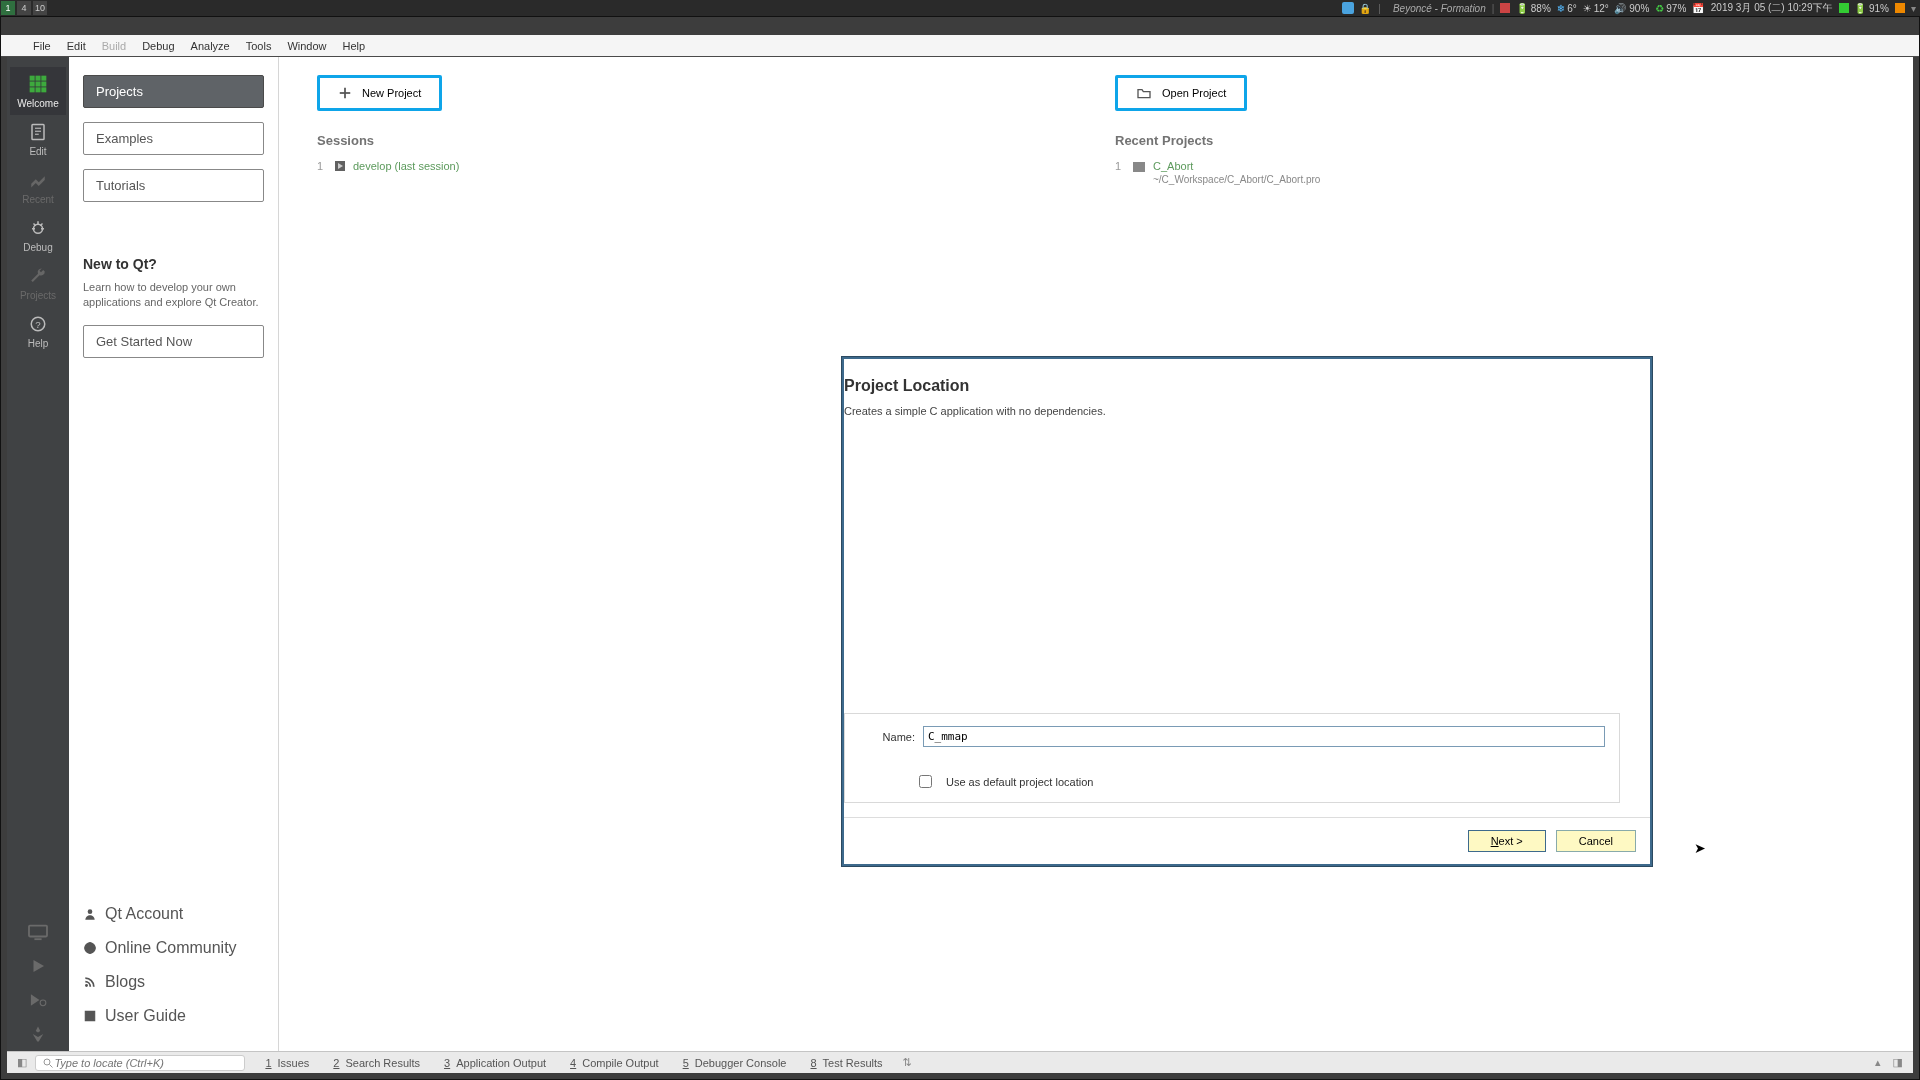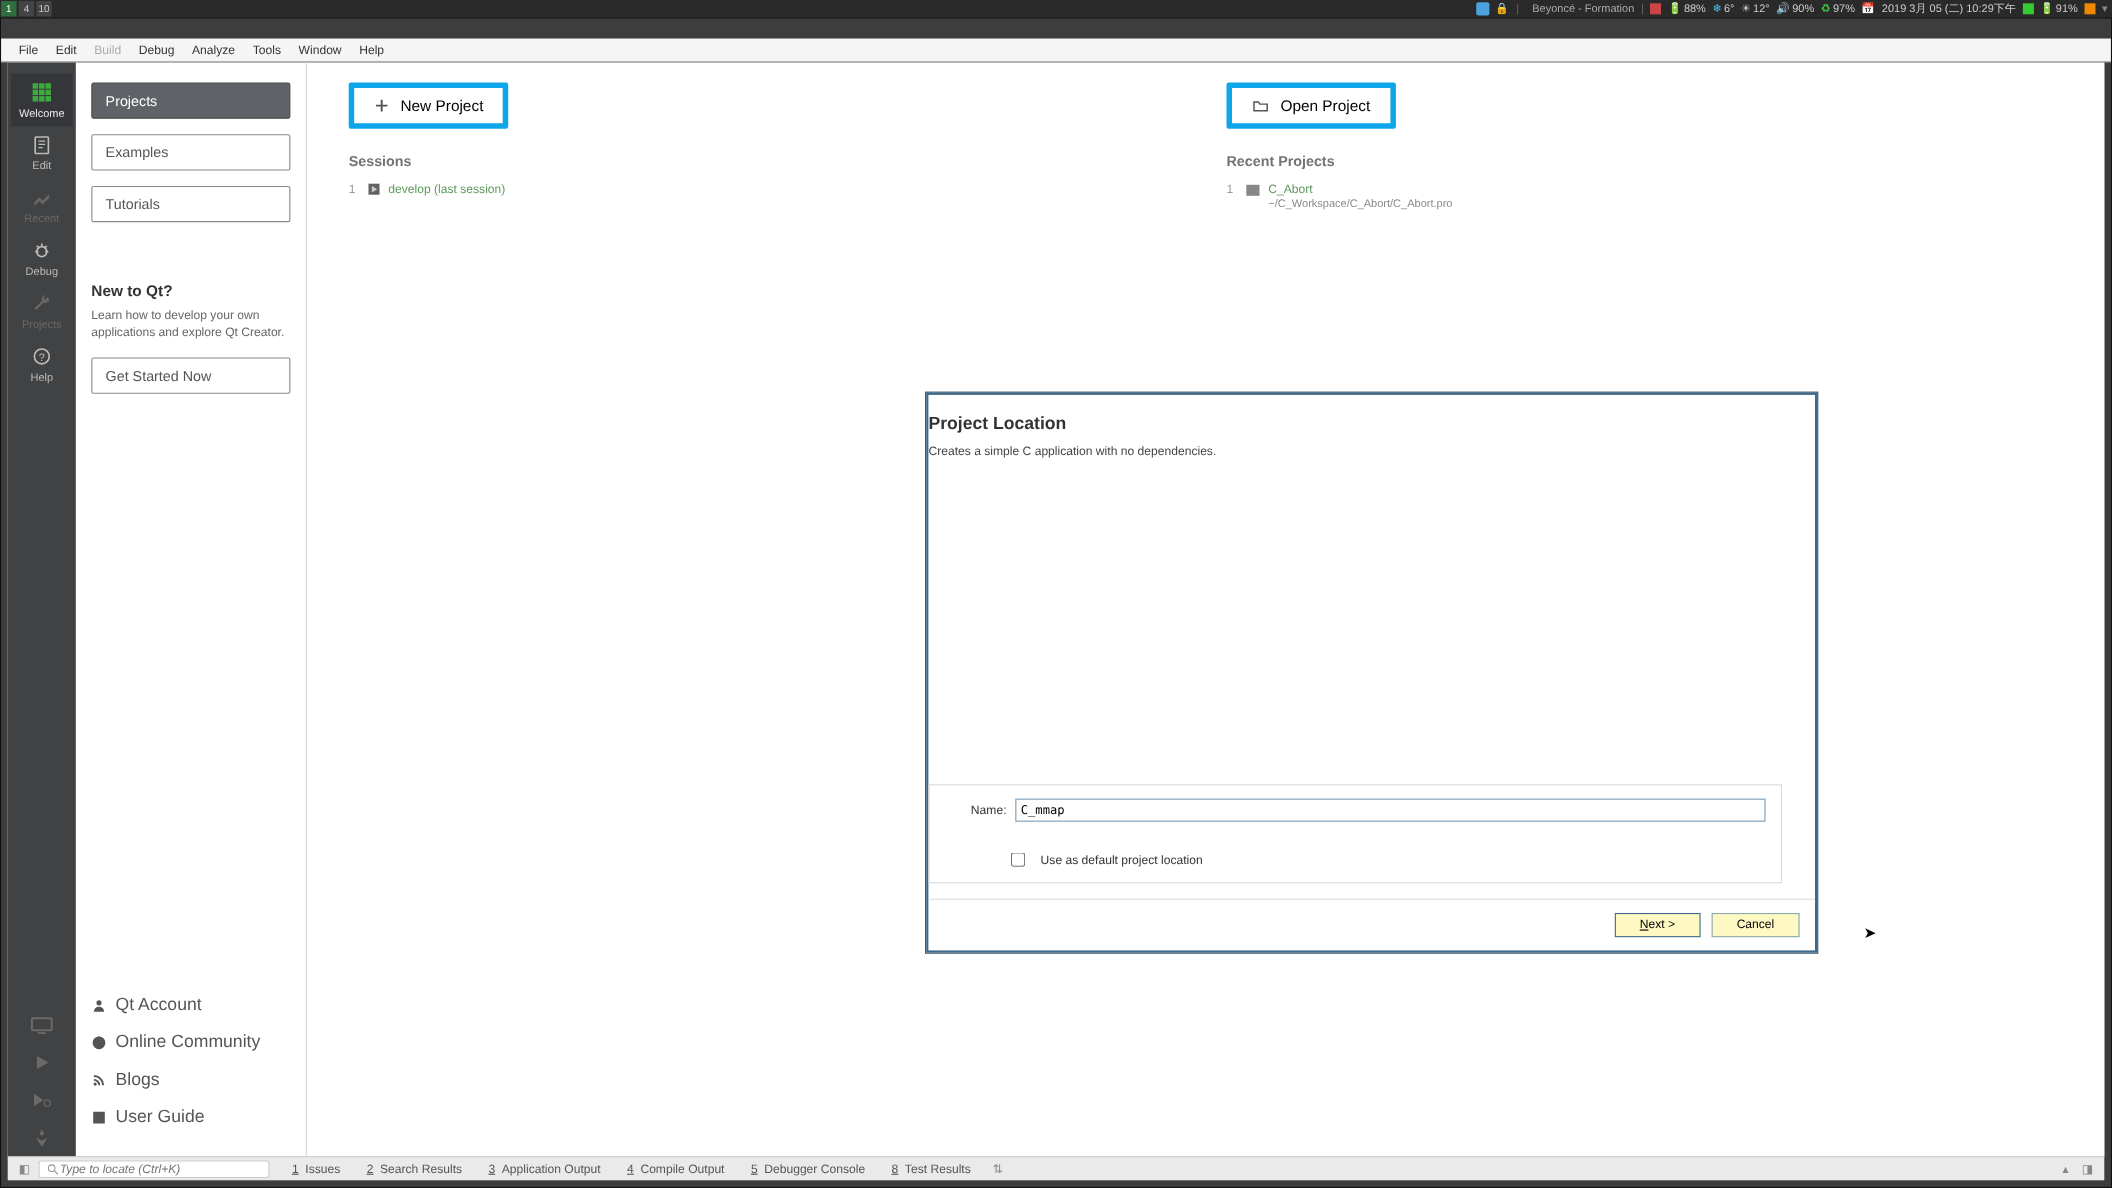--- a/index.html
+++ b/index.html
@@ -3,27 +3,27 @@
 <meta charset="utf-8">
 <style>
 * { box-sizing: border-box; margin: 0; padding: 0; font-family: "Segoe UI", Arial, sans-serif; }
 html, body { width: 1920px; height: 1080px; overflow: hidden; background: #1a1a1a; }
 
 
 .sysbar { height: 16px; background: #2a2a2a; display: flex; align-items: center; font-size: 10px; color: #ccc; position: relative; }
 .sysbar .ws { display: flex; }
 .sysbar .wsbox { width: 14px; height: 14px; margin: 1px; display:flex; align-items:center; justify-content:center; font-size:9px; }
 .sysbar .right { position: absolute; right: 4px; display:flex; gap:6px; align-items:center; }
-.sysbar .music { color: #aaa; margin-left: 6px;}
+.sysbar .music { font-style: italic; color: #aaa; margin-left: 6px;}
 .sysbar .tray-item { display:flex; align-items:center; gap:2px; }
 
 
 .app { position: absolute; top: 16px; left:0; right:0; bottom:0; display:flex; flex-direction:column; background:#3d3d3d; border:1px solid #111; }
 .titlebar { height: 18px; background:#3d3d3d; }
-.menubar { height: 22px; background:#f5f5f5; display:flex; align-items:center; font-size:11px; color:#333; padding:0 8px; border-bottom:1px solid #4a4a4a;}
+.menubar { height: 22px; background:#f5f5f5; display:flex; align-items:center; font-size:11px; color:#333; padding:0 24px; border-bottom:1px solid #4a4a4a;}
 .menubar .mitem { padding: 3px 8px; cursor:default; }
 .menubar .mitem.disabled { color:#aaa; }
 
 .workarea { flex:1; display:flex; background:#fff; position:relative; margin:0 6px 0 6px;}
 
 .ltb { width: 62px; background:#404244; display:flex; flex-direction:column; align-items:center; padding-top:10px; color:#bcbcbc; font-size:10px;}
 .ltb .ic { width:56px; display:flex; flex-direction:column; align-items:center; padding:6px 0; cursor:pointer; }
 .ltb .ic.active { background:#35363a; color:#eaeaea; }
 .ltb .ic.disabled { color:#6a6a6a; }
 .ltb .glyph { width:22px; height:22px; margin-bottom:3px; display:flex; align-items:center; justify-content:center;}
@@ -37,21 +37,21 @@
 .pill.active { background:#5f6367; border:1px solid #4a4a4a; color:#fff; }
 .wpanel h3 { font-size:14px; font-weight:bold; margin:40px 0 8px 0; color:#333;}
 .wpanel .desc { font-size:11px; color:#666; line-height:1.4; margin-bottom:14px;}
 .wpanel .flex1 { flex:1; }
 .wpanel .link { display:flex; align-items:center; gap:8px; font-size:16px; color:#555; padding:8px 0; cursor:pointer;}
 .wpanel .link svg, .wpanel .link .li-icon { width:14px; height:14px; fill:#555; flex-shrink:0;}
 
 .wmain { flex:1; padding:18px 38px; position:relative; }
 .wmain .row { display:flex; gap:38px; }
 .wmain .col { flex:1; }
-.btn { border:5px solid #0ea5e9; border-radius:2px; background:#fff; padding:8px 18px; font-size:14px; display:inline-flex; align-items:center; gap:10px; cursor:pointer;}
+.btn { border:3px solid #0ea5e9; border-radius:2px; background:#fff; padding:8px 18px; font-size:11px; display:inline-flex; align-items:center; gap:10px; cursor:pointer;}
 .wmain h4 { font-size:13px; font-weight:600; margin:22px 0 12px 0; color:#737373;}
 .sess-item, .proj-item { display:flex; align-items:flex-start; gap:8px; font-size:11px; }
 .sess-item .idx, .proj-item .idx { color:#999; width:10px; }
 .sess-item .name { color:#5c9a5c; }
 .proj-item .name { color:#5c9a5c; display:block; }
 .proj-item .path { color:#888; font-size:10px; display:block; margin-top:2px;}
 .proj-item .ficon { width:12px; height:10px; background:#888; margin-top:2px;}
 .sess-item .picon { width:10px; height:10px; background:#616161; display:flex; align-items:center; justify-content:center; margin-top:1px;}
 .sess-item .picon::after{ content:""; border-left:5px solid #ccc; border-top:3px solid transparent; border-bottom:3px solid transparent; margin-left:1px;}
 

